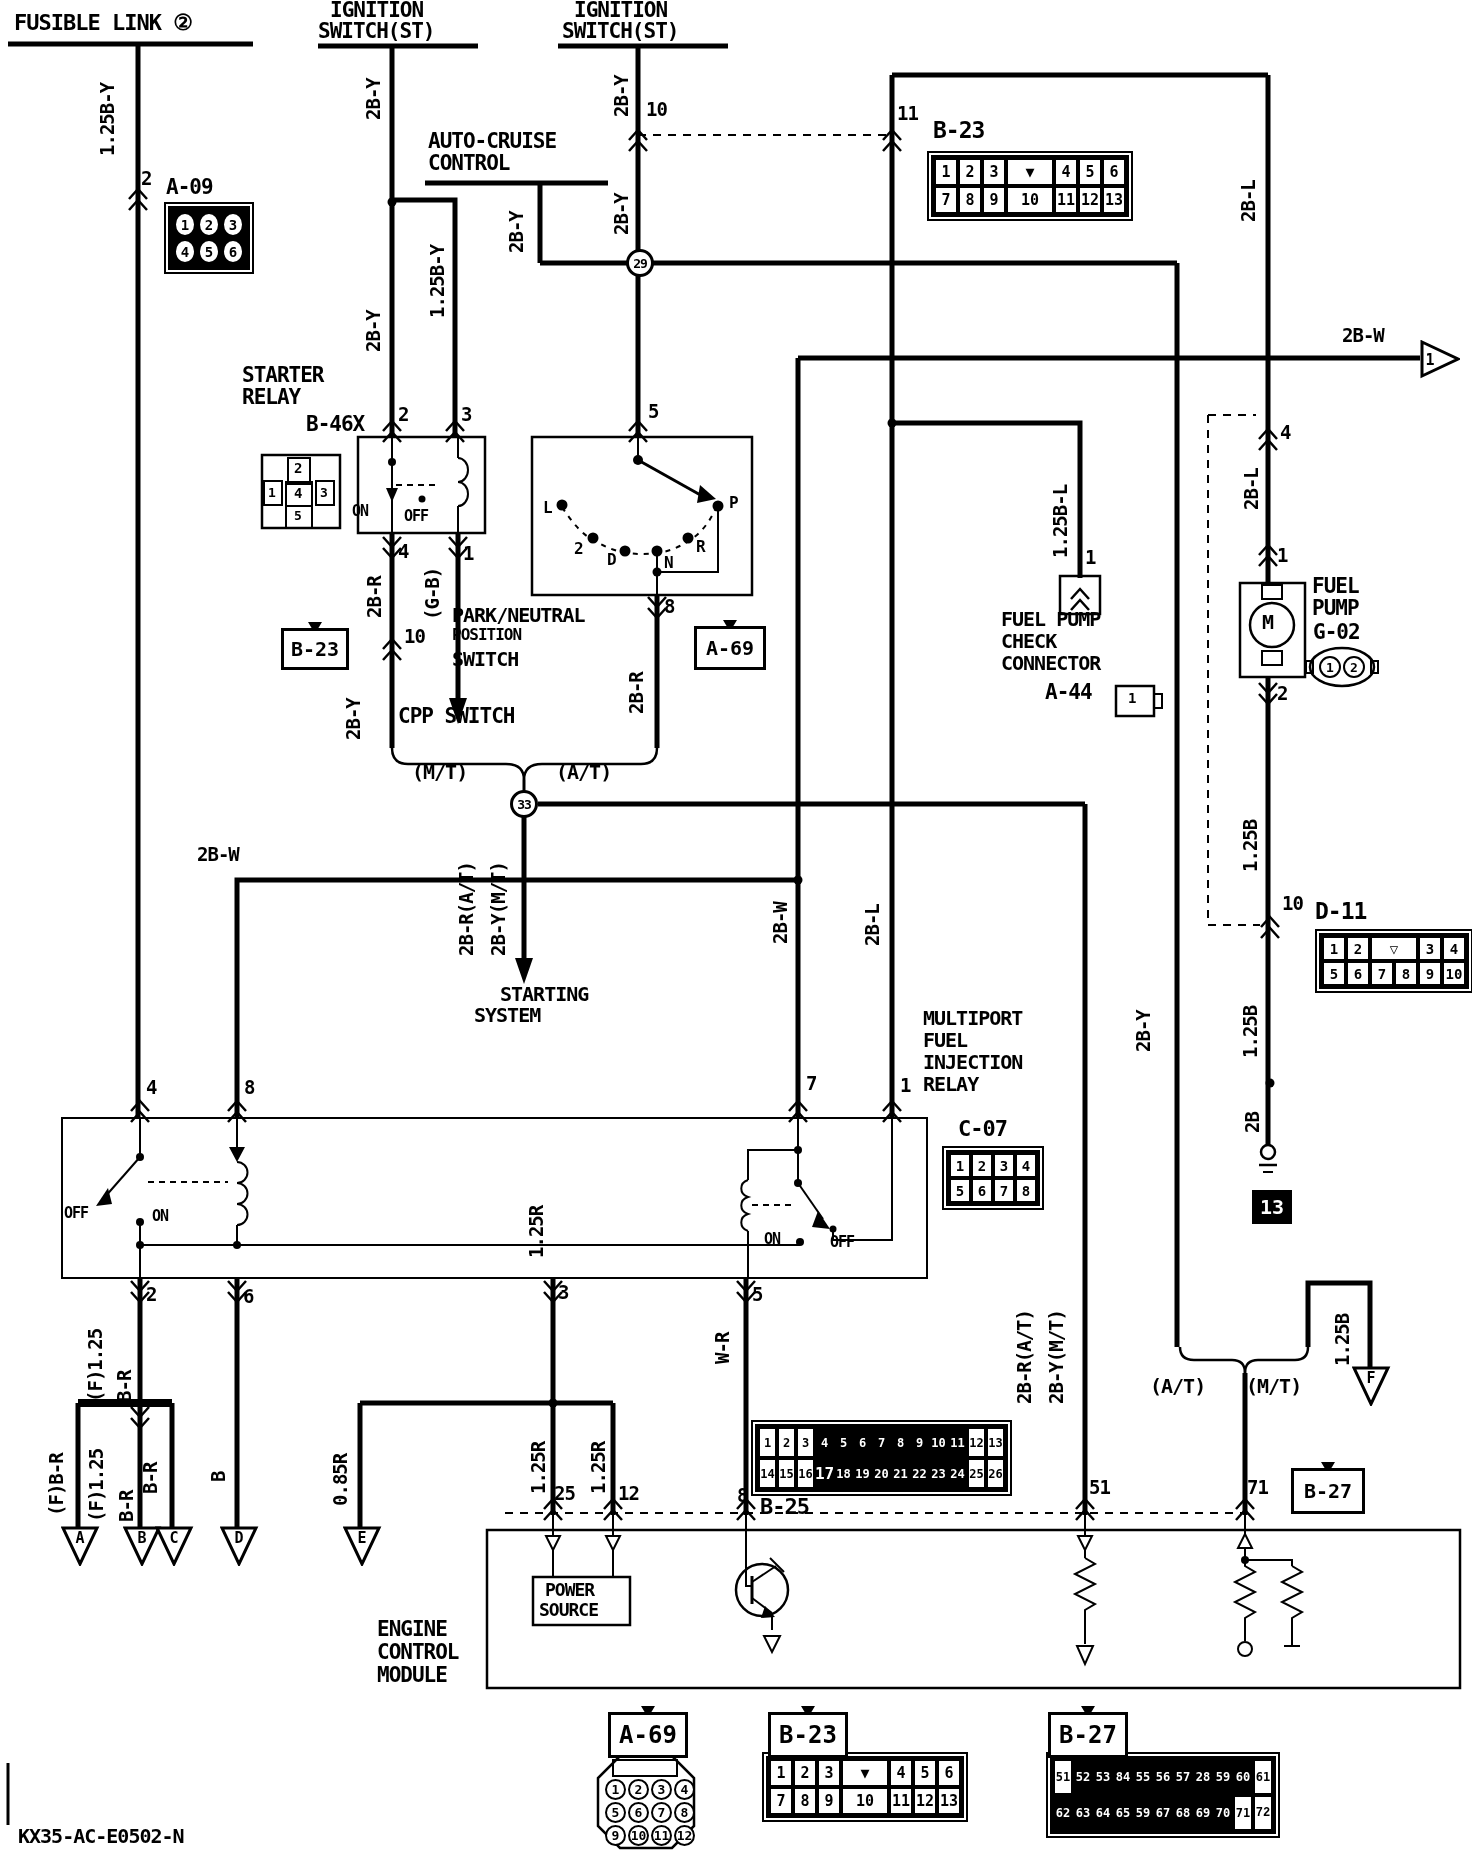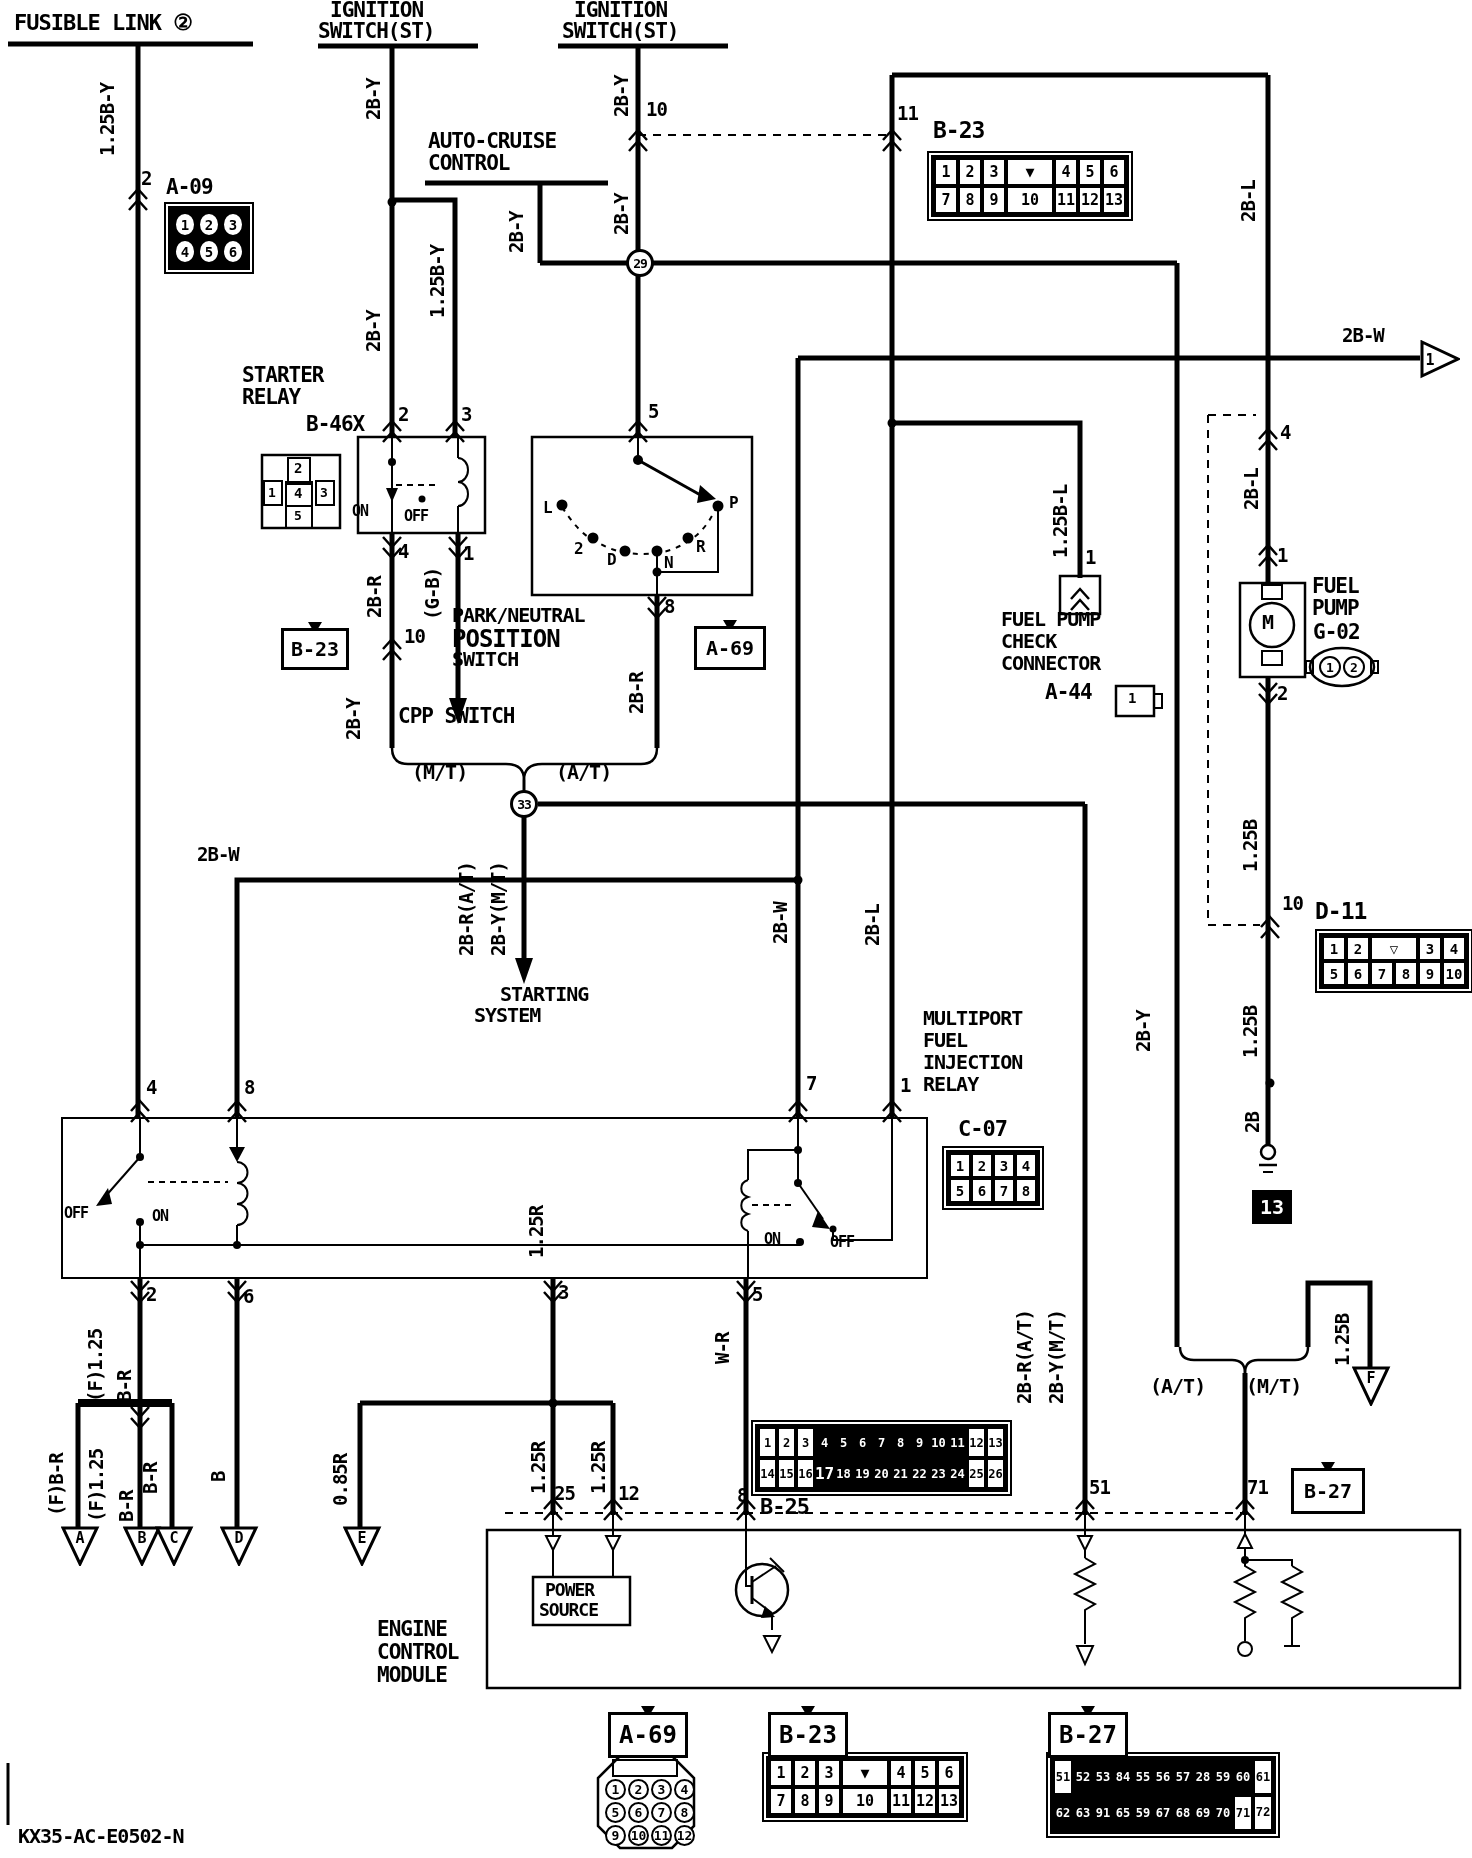--- a/index.html
+++ b/index.html
@@ -266,21 +266,21 @@
       <div class="lbl rot" style="left: 344px; top: 740px; font-size: 19px;">2B-Y</div>
       <div class="lbl" style="left: 648px; top: 402px; font-size: 19px;">5</div>
       <div class="lbl" style="left: 543px; top: 500px; font-size: 16px;">L</div>
       <div class="lbl" style="left: 574px; top: 541px; font-size: 16px;">2</div>
       <div class="lbl" style="left: 607px; top: 552px; font-size: 16px;">D</div>
       <div class="lbl" style="left: 664px; top: 555px; font-size: 16px;">N</div>
       <div class="lbl" style="left: 696px; top: 539px; font-size: 16px;">R</div>
       <div class="lbl" style="left: 729px; top: 495px; font-size: 16px;">P</div>
       <div class="lbl" style="left: 664px; top: 597px; font-size: 19px;">8</div>
       <div class="lbl" style="left: 452px; top: 605px; font-size: 20px;">PARK/NEUTRAL</div>
-      <div class="lbl" style="left: 452px; top: 627px; font-size: 24px;">POSITION</div>
+      <div class="lbl" style="left: 452px; top: 627px; font-size: 16px;">POSITION</div>
       <div class="lbl" style="left: 452px; top: 649px; font-size: 20px;">SWITCH</div>
       <div class="lbl rot" style="left: 627px; top: 714px; font-size: 19px;">2B-R</div>
       <div class="lbl" style="left: 398px; top: 706px; font-size: 21px;">CPP SWITCH</div>
       <div class="lbl" style="left: 412px; top: 762px; font-size: 20px;">(M/T)</div>
       <div class="lbl" style="left: 556px; top: 762px; font-size: 20px;">(A/T)</div>
       <div class="lbl rot" style="left: 457px; top: 956px; font-size: 19px;">2B-R(A/T)</div>
       <div class="lbl rot" style="left: 489px; top: 956px; font-size: 19px;">2B-Y(M/T)</div>
       <div class="lbl" style="left: 500px; top: 984px; font-size: 20px;">STARTING</div>
       <div class="lbl" style="left: 474px; top: 1005px; font-size: 20px;">SYSTEM</div>
       <div class="lbl" style="left: 197px; top: 845px; font-size: 19px;">2B-W</div>
@@ -460,21 +460,21 @@
           <div class="cell blk" style="width: 20px; height: 36px; font-size: 12px;">56</div>
           <div class="cell blk" style="width: 20px; height: 36px; font-size: 12px;">57</div>
           <div class="cell blk" style="width: 20px; height: 36px; font-size: 12px;">28</div>
           <div class="cell blk" style="width: 20px; height: 36px; font-size: 12px;">59</div>
           <div class="cell blk" style="width: 20px; height: 36px; font-size: 12px;">60</div>
           <div class="cell" style="width: 20px; height: 36px; font-size: 12px;">61</div>
         </div>
         <div class="grow">
           <div class="cell blk" style="width: 20px; height: 36px; font-size: 12px;">62</div>
           <div class="cell blk" style="width: 20px; height: 36px; font-size: 12px;">63</div>
-          <div class="cell blk" style="width: 20px; height: 36px; font-size: 12px;">91</div>
+          <div class="cell blk" style="width: 20px; height: 36px; font-size: 12px;">64</div>
           <div class="cell blk" style="width: 20px; height: 36px; font-size: 12px;">65</div>
           <div class="cell blk" style="width: 20px; height: 36px; font-size: 12px;">59</div>
           <div class="cell blk" style="width: 20px; height: 36px; font-size: 12px;">67</div>
           <div class="cell blk" style="width: 20px; height: 36px; font-size: 12px;">68</div>
           <div class="cell blk" style="width: 20px; height: 36px; font-size: 12px;">69</div>
           <div class="cell blk" style="width: 20px; height: 36px; font-size: 12px;">70</div>
           <div class="cell" style="width: 20px; height: 36px; font-size: 12px;">71</div>
           <div class="cell" style="width: 20px; height: 36px; font-size: 12px; font-family: Liberation Mono, monospace;">72</div>
         </div>
       </div>

